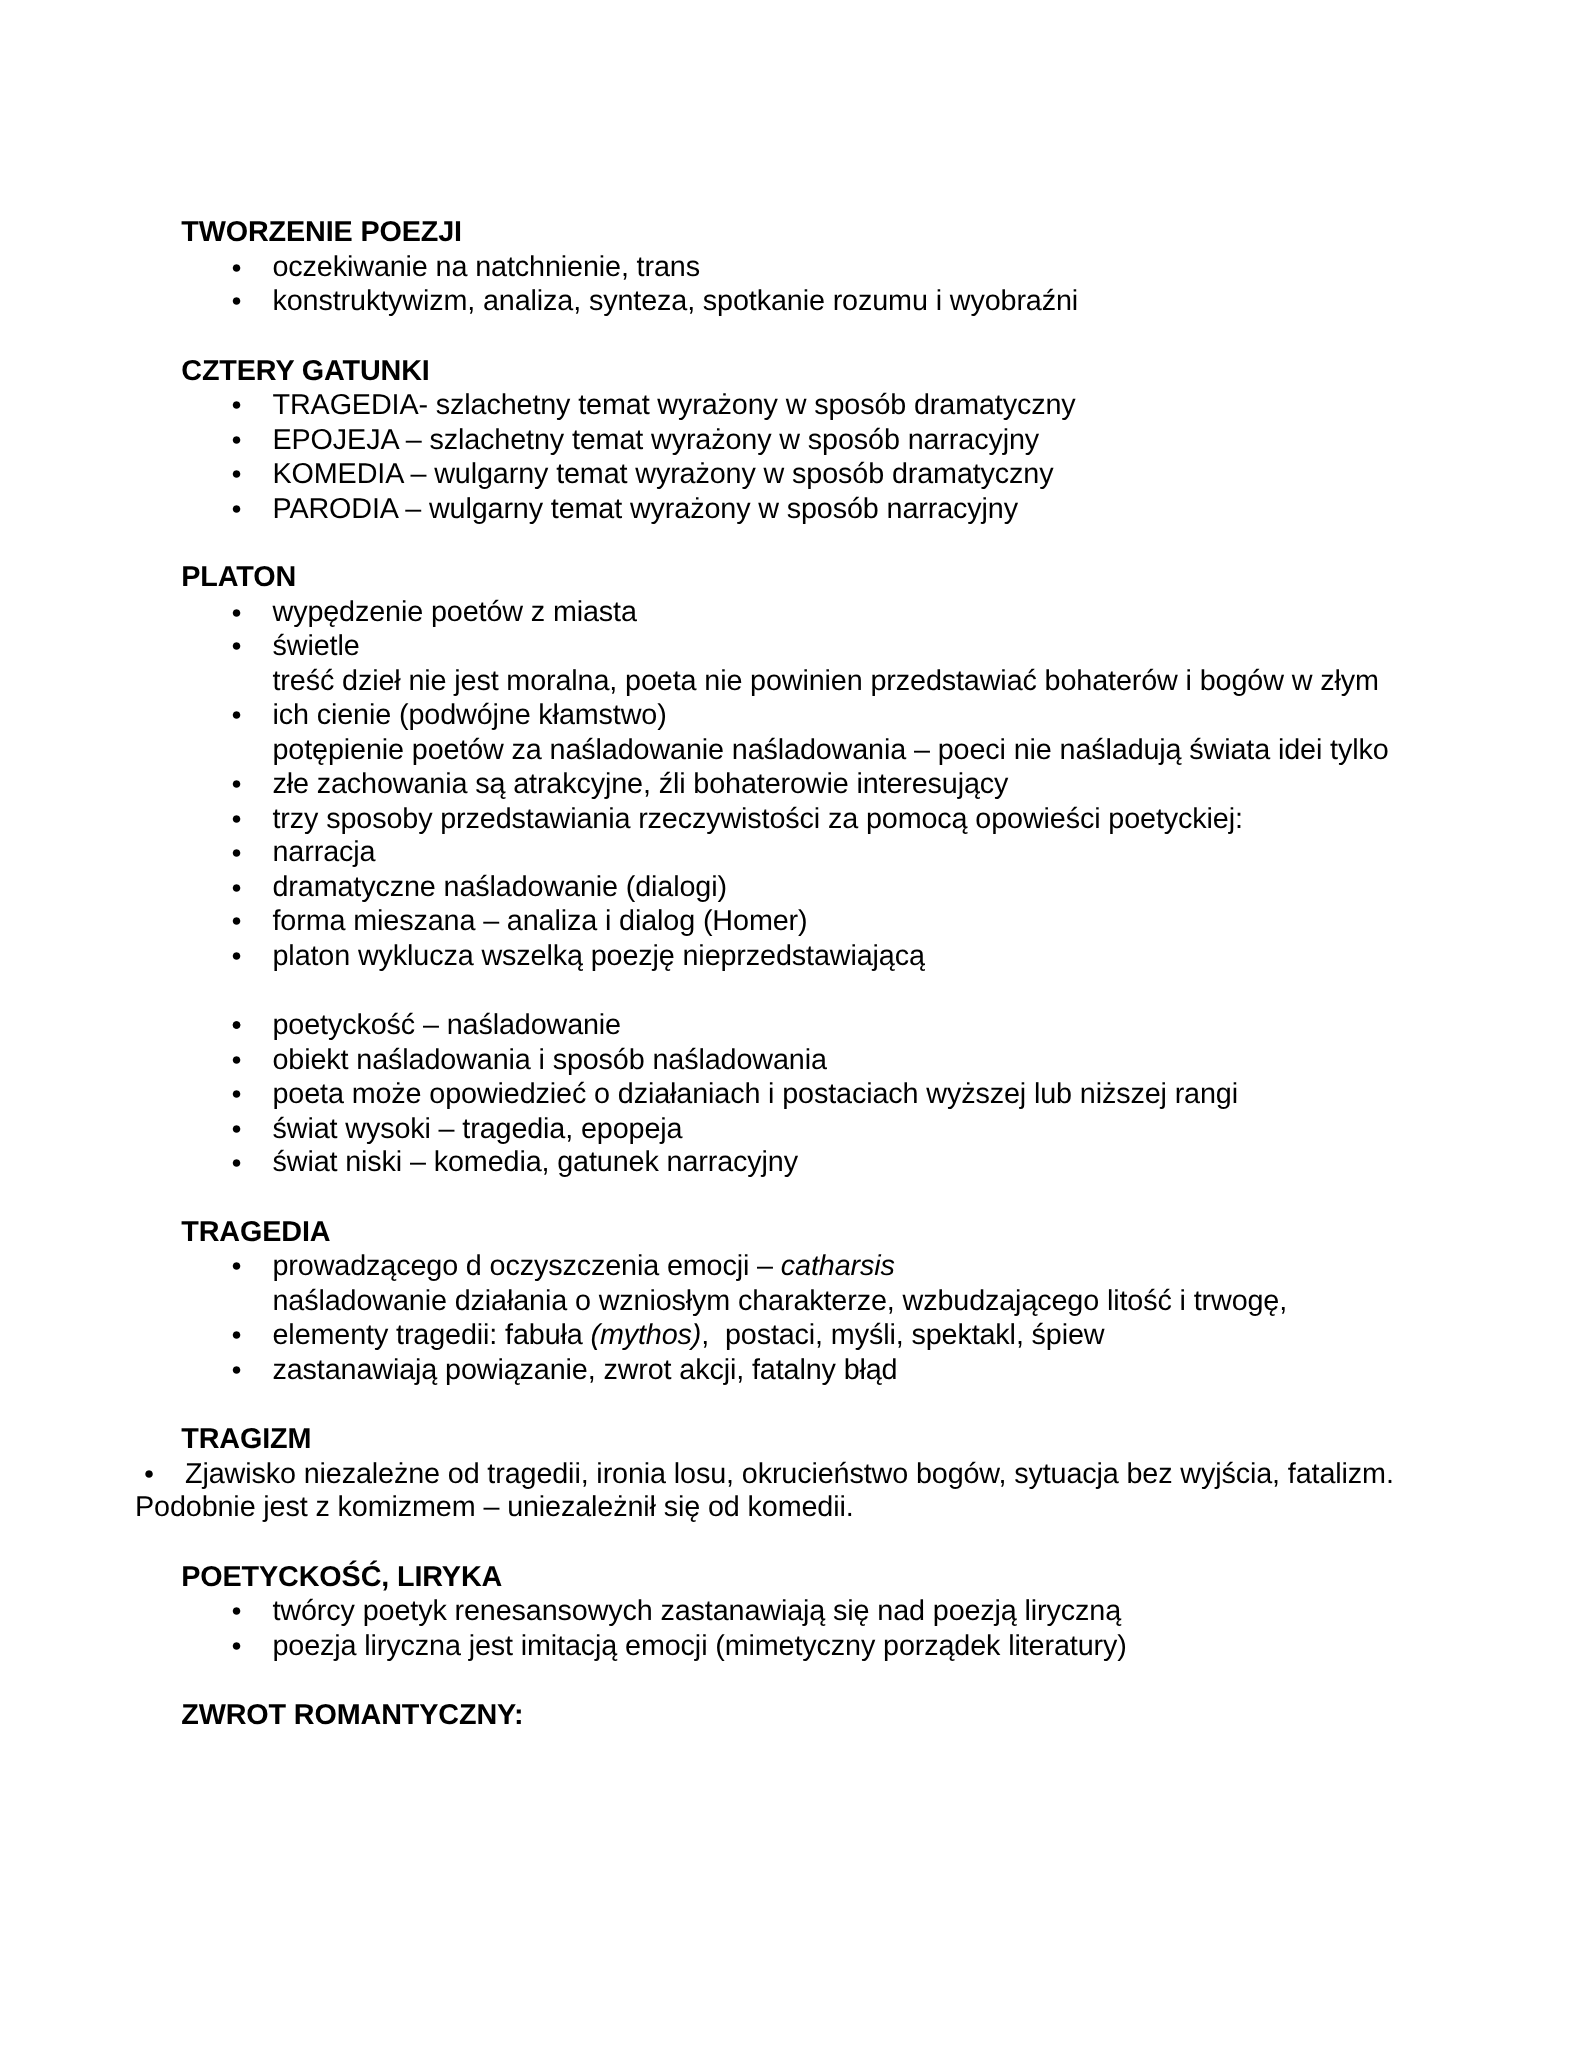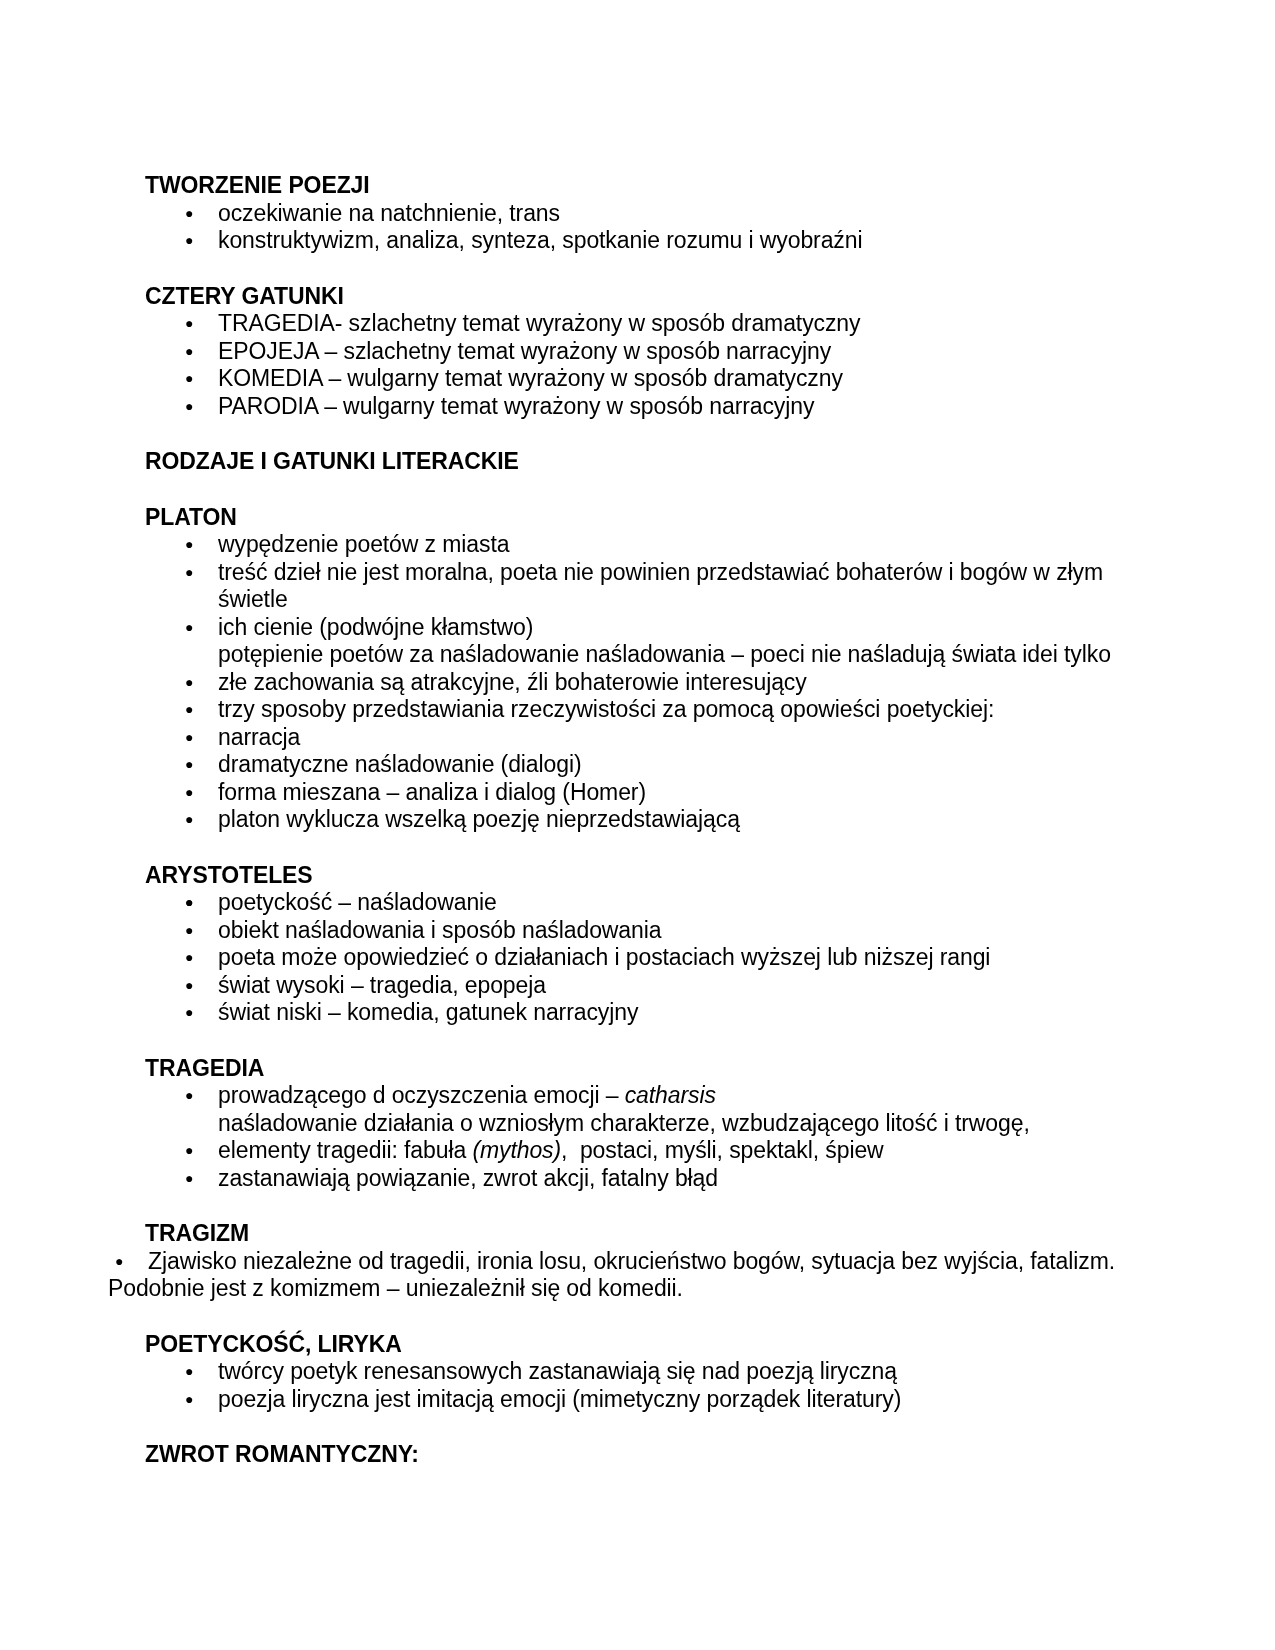--- a/index.html
+++ b/index.html
@@ -81,34 +81,31 @@
         <span class="mk">●</span>
         <span class="tx">KOMEDIA – wulgarny temat wyrażony w sposób dramatyczny</span>
       </li>
       <li class="li">
         <span class="mk">●</span>
         <span class="tx">PARODIA – wulgarny temat wyrażony w sposób narracyjny</span>
       </li>
     </ul>
   </section>
 
-  <section class="sec ind">
-    <h2 class="h">RODZAJE I GATUNKI LITERACKIE</h2>
-  </section>
 
   <section class="sec ind">
     <h2 class="h">PLATON</h2>
     <ul class="list">
       <li class="li">
         <span class="mk">●</span>
         <span class="tx">wypędzenie poetów z miasta</span>
       </li>
       <li class="li">
         <span class="mk">●</span>
-        <span class="tx"><span class="ln">treść dzieł nie jest moralna, poeta nie powinien przedstawiać bohaterów i bogów w złym</span><span class="ln">świetle</span></span>
+        <span class="tx"><span class="ln">świetle</span><span class="ln">treść dzieł nie jest moralna, poeta nie powinien przedstawiać bohaterów i bogów w złym</span></span>
       </li>
       <li class="li">
         <span class="mk">●</span>
         <span class="tx"><span class="ln">ich cienie (podwójne kłamstwo)</span><span class="ln">potępienie poetów za naśladowanie naśladowania – poeci nie naśladują świata idei tylko</span></span>
       </li>
       <li class="li">
         <span class="mk">●</span>
         <span class="tx">złe zachowania są atrakcyjne, źli bohaterowie interesujący</span>
       </li>
       <li class="li">
@@ -128,21 +125,20 @@
         <span class="tx">forma mieszana – analiza i dialog (Homer)</span>
       </li>
       <li class="li">
         <span class="mk">●</span>
         <span class="tx">platon wyklucza wszelką poezję nieprzedstawiającą</span>
       </li>
     </ul>
   </section>
 
   <section class="sec ind">
-    <h2 class="h">ARYSTOTELES</h2>
     <ul class="list">
       <li class="li">
         <span class="mk">●</span>
       </li>
       <li class="li">
         <span class="mk">●</span>
         <span class="tx">poetyckość – naśladowanie</span>
       </li>
       <li class="li">
         <span class="mk">●</span>

